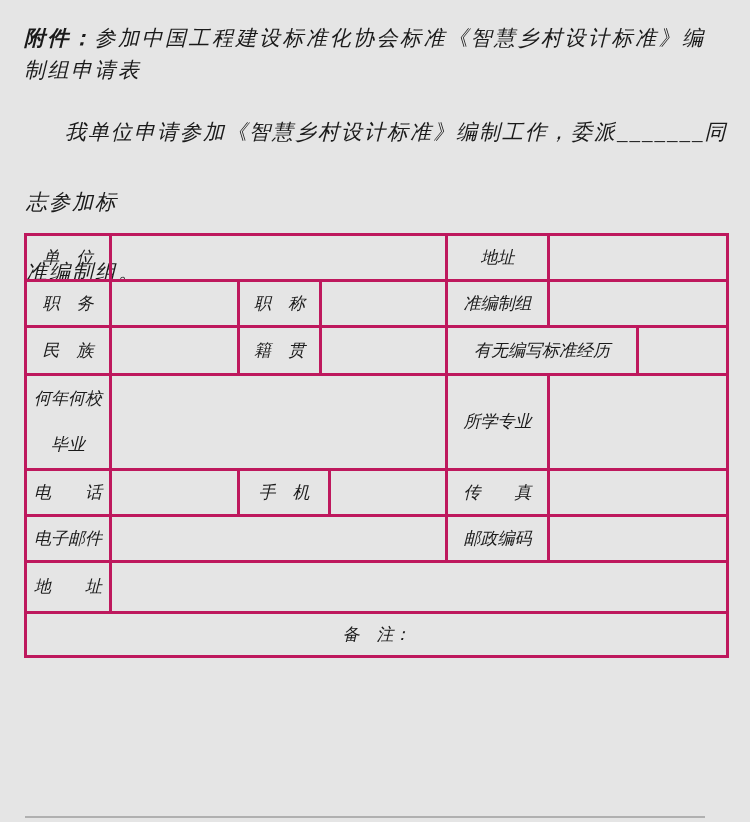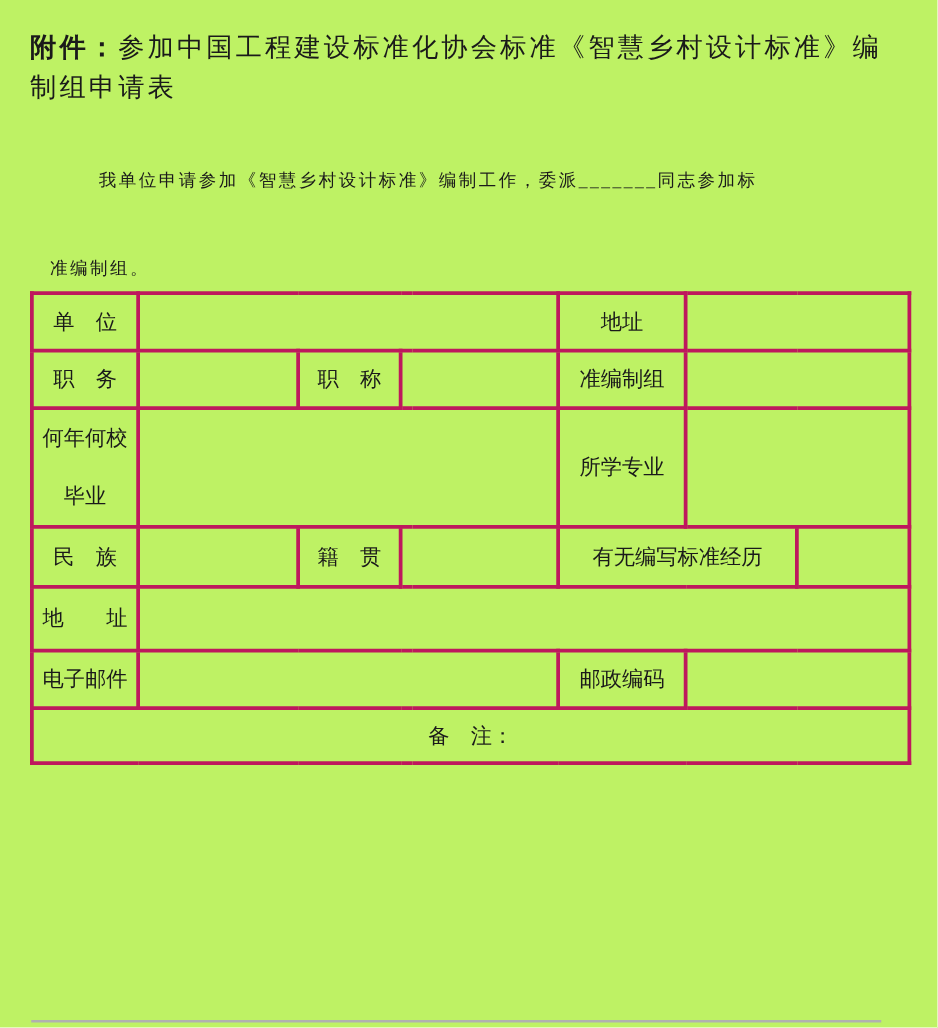--- a/index.html
+++ b/index.html
@@ -1,43 +1,44 @@
 <!DOCTYPE html>
 <html><head>
 <meta charset="utf-8">
 <style>
   html, body { margin: 0; padding: 0; background: #ffffff; }
   .page {
     position: relative;
     width: 750px;
     height: 822px;
-    background: #bef264;
+    background: #e5e5e5;
     font-family: "Liberation Serif", "DejaVu Serif", serif;
     color: #1a1a1a;
     overflow: hidden;
+    font-style: italic;
   }
   .doc-title {
     position: absolute;
     left: 24px;
     top: 22px;
     width: 704px;
     margin: 0;
     font-size: 21px;
     line-height: 32px;
     letter-spacing: 2.5px;
     font-weight: normal;
   }
   .doc-title .prefix { font-weight: bold; }
   .intro {
     position: absolute;
     left: 24px;
     top: 95px;
     width: 710px;
-    margin: 16px;
-    font-size: 14px;
+    margin: 2px;
+    font-size: 21px;
     line-height: 70px;
     letter-spacing: 2px;
     text-indent: 39px;
   }
   table.form {
     position: absolute;
     left: 24px;
     top: 233px;
     width: 702px;
     border-collapse: collapse;
@@ -91,43 +92,51 @@
         <td colspan="2"></td>
       </tr>
       <tr style="height:46px">
         <td class="lbl">职　务</td>
         <td></td>
         <td class="lbl">职　称</td>
         <td colspan="2"></td>
         <td class="lbl">准编制组</td>
         <td colspan="2"></td>
       </tr>
-      <tr style="height:94px">
-        <td class="lbl lbl-wrap">何年何校毕业</td>
-        <td colspan="4"></td>
-        <td class="lbl">所学专业</td>
-        <td colspan="2"></td>
-      </tr>
       <tr style="height:48px">
         <td class="lbl">民　族</td>
         <td></td>
         <td class="lbl">籍　贯</td>
         <td colspan="2"></td>
         <td class="lbl" colspan="2">有无编写标准经历</td>
         <td></td>
       </tr>
-      <tr style="height:51px">
-        <td class="lbl">地　　址</td>
-        <td colspan="7"></td>
+      <tr style="height:94px">
+        <td class="lbl lbl-wrap">何年何校毕业</td>
+        <td colspan="4"></td>
+        <td class="lbl">所学专业</td>
+        <td colspan="2"></td>
+      </tr>
+      <tr style="height:46px">
+        <td class="lbl">电　　话</td>
+        <td></td>
+        <td class="lbl" colspan="2">手　机</td>
+        <td></td>
+        <td class="lbl">传　　真</td>
+        <td colspan="2"></td>
       </tr>
       <tr style="height:46px">
         <td class="lbl">电子邮件</td>
         <td colspan="4"></td>
         <td class="lbl">邮政编码</td>
         <td colspan="2"></td>
+      </tr>
+      <tr style="height:51px">
+        <td class="lbl">地　　址</td>
+        <td colspan="7"></td>
       </tr>
       <tr style="height:44px">
         <td class="lbl remarks-cell" colspan="8">备　注：</td>
       </tr>
     </tbody>
   </table>
 
   <div class="footer-line"></div>
 
 </div>

